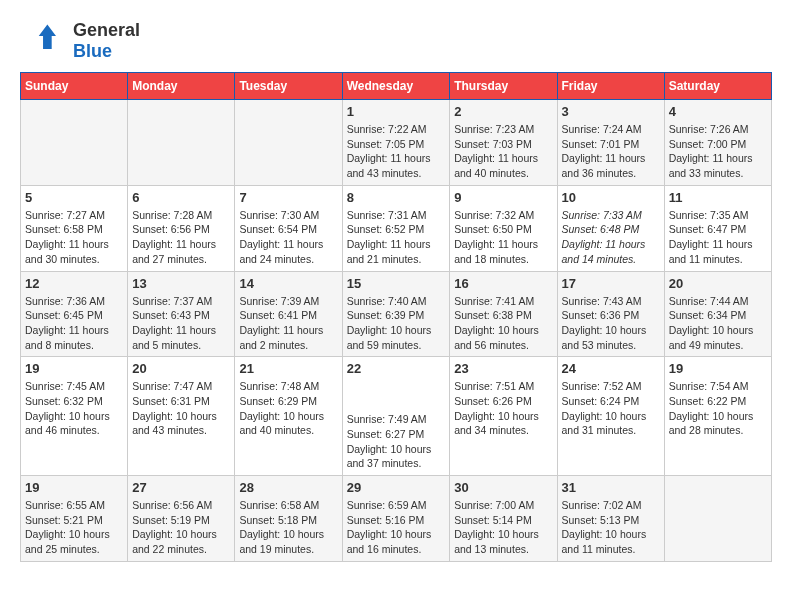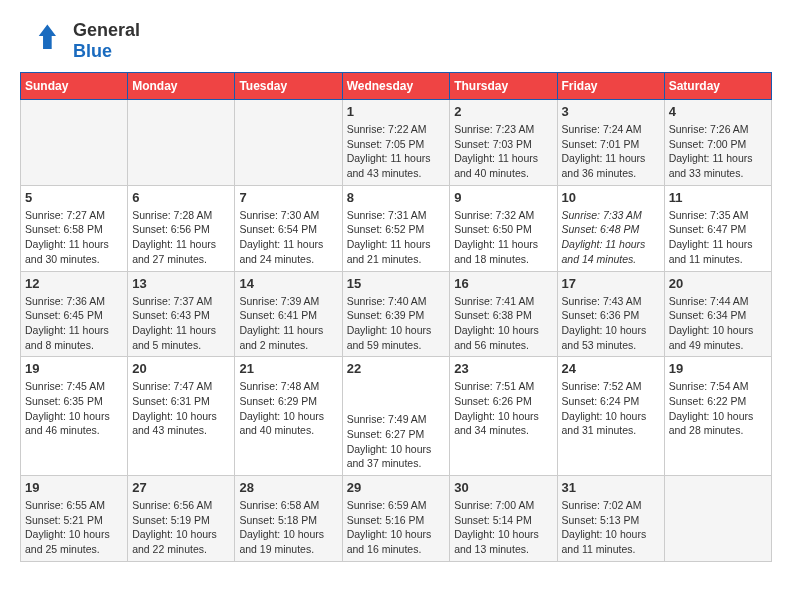--- a/index.html
+++ b/index.html
@@ -228,21 +228,21 @@
           <div class="day-number">20</div>
           <div class="day-info" style="white-space: pre-line;">Sunrise: 7:44 AM
 Sunset: 6:34 PM
 Daylight: 10 hours and 49 minutes.</div>
         </td>
       </tr>
       <tr>
         <td>
           <div class="day-number">19</div>
           <div class="day-info" style="white-space: pre-line;">Sunrise: 7:45 AM
-Sunset: 6:35 PM
+Sunset: 6:32 PM
 Daylight: 10 hours and 46 minutes.</div>
         </td>
         <td>
           <div class="day-number">20</div>
           <div class="day-info" style="white-space: pre-line;">Sunrise: 7:47 AM
 Sunset: 6:31 PM
 Daylight: 10 hours and 43 minutes.</div>
         </td>
         <td>
           <div class="day-number">21</div>

